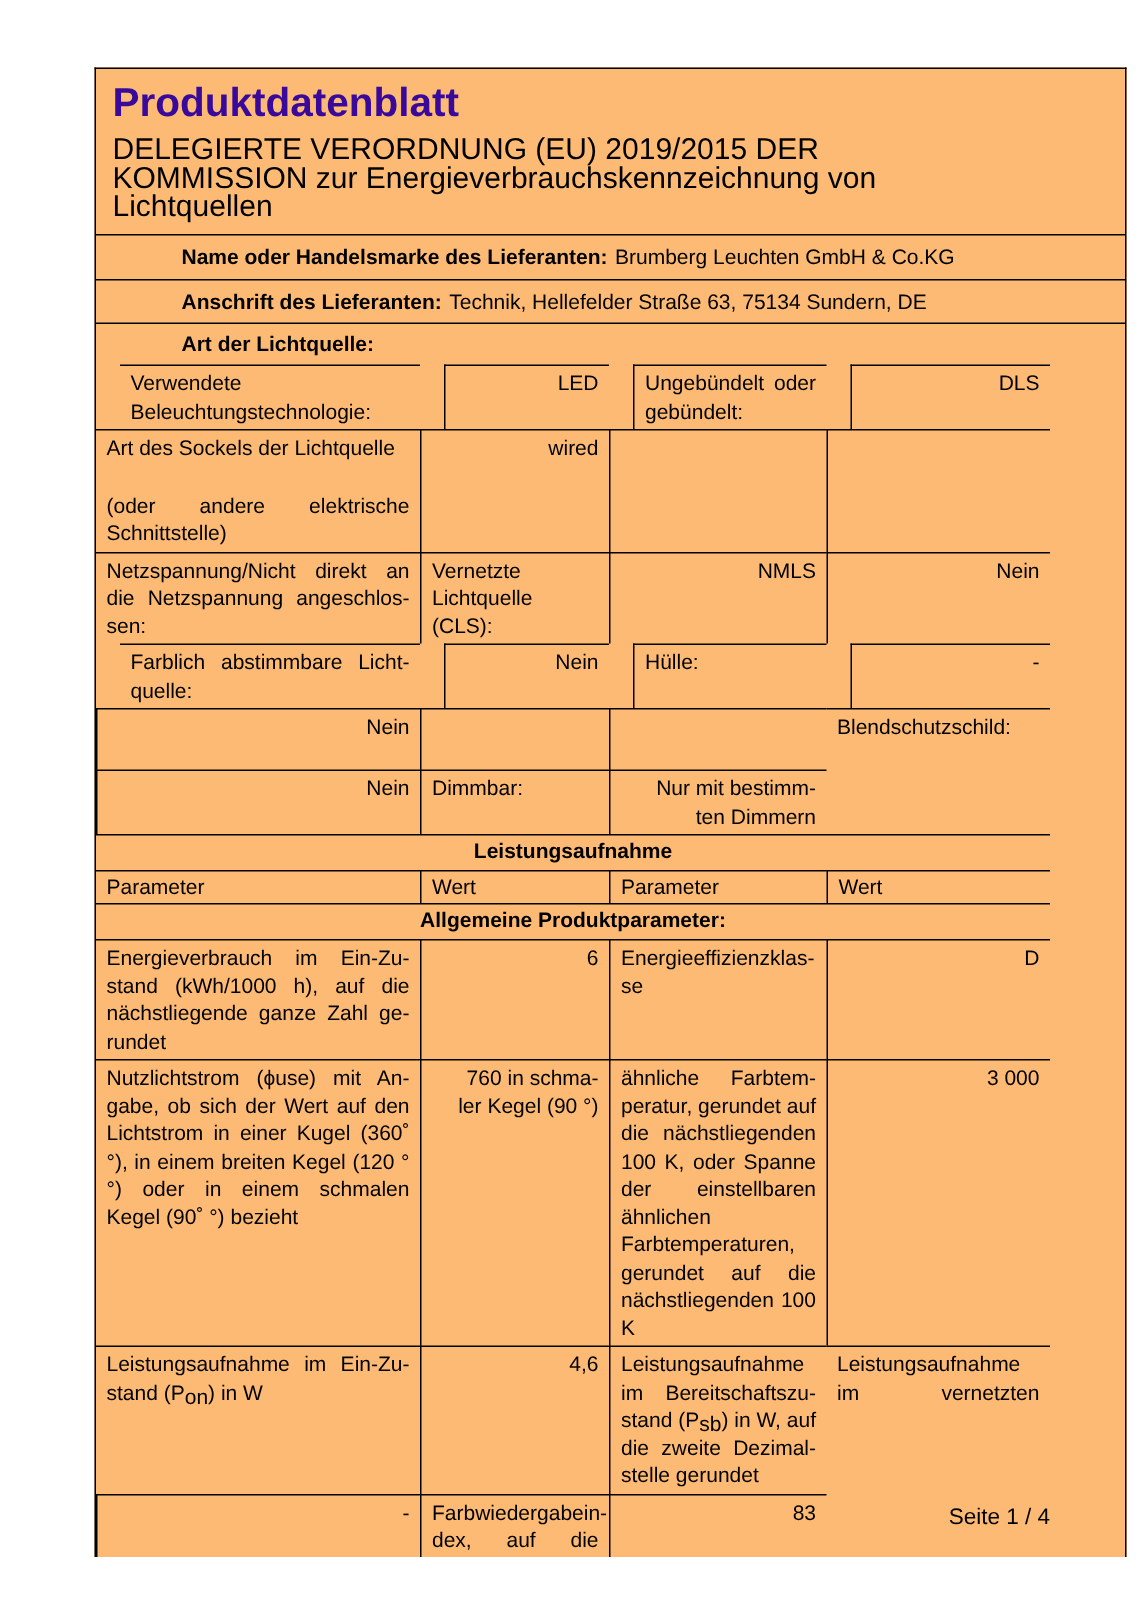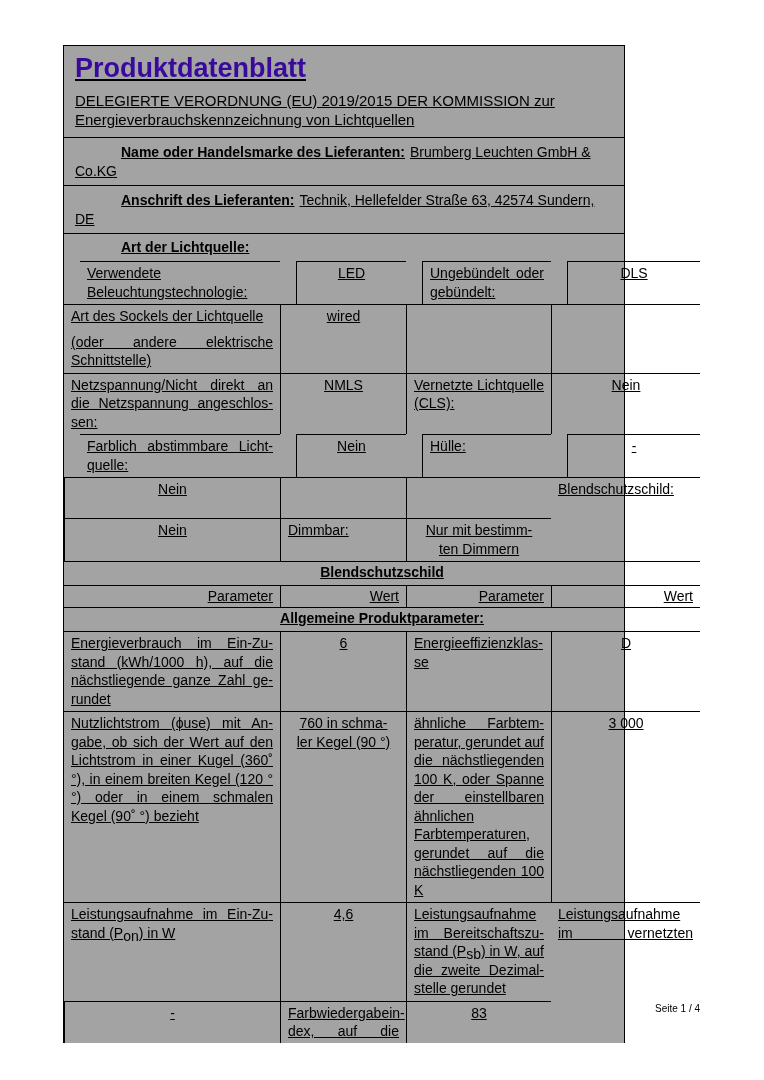--- a/index.html
+++ b/index.html
@@ -6,83 +6,82 @@
   html, body { margin: 0; padding: 0; }
   body {
     width: 764px; height: 1080px;
     background: #ffffff;
     font-family: "Liberation Sans", sans-serif;
     font-size: 14px; color: #000;
     position: relative;
     -webkit-hyphens: manual; hyphens: manual;
   }
   .doc {
-    position: absolute; left: 63px; top: 45px; width: 562px;
+    position: absolute; left: 63px; top: 45px; width: 688px;
     border: 1px solid #000; border-bottom: 0;
-    background: #a3a3a3;
-    text-decoration: underline;
+    background: #fdba74;
   }
   
   .trow { border-top: 1px solid #000; }
   .title-block { padding: 7px 11px 8px; min-height: 88px; }
   .title-block h1 {
     margin: 0 0 7px 0;
     font-size: 27px; line-height: 31px;
     font-weight: bold; color: #38099B;
     letter-spacing: 0;
   }
-  .subtitle { font-size: 15px; line-height: 19px; color: #000; max-width: 600px; }
+  .subtitle { font-size: 20px; line-height: 19px; color: #000; max-width: 600px; }
   .irow { padding: 5px 11px 4px; line-height: 19px; }
   .mh30 { min-height: 30px; } .mh29 { min-height: 29px; }
   .mh26 { min-height: 26px; padding-top: 3px; } .mh27 { min-height: 27px; padding-top: 4px; }
   .b { font-weight: bold; padding-left: 46px; }
   .lblv span.v { margin-left: 5px; }
   
   .ptable { display: grid; grid-template-columns: 216px 126px 145px 149px; }
   .cell {
     border-top: 1px solid #000; border-left: 1px solid #000;
-    padding: 2px 7px 3px; line-height: 18.5px; text-align: right;
+    padding: 2px 7px 3px; line-height: 18.5px;
   }
   .cell.c1 { border-left: 0; }
   .jst { text-align: justify; }
-  .val { text-align: center; white-space: pre-line; }
+  .val { text-align: right; white-space: pre-line; }
   .sect {
     grid-column: 1 / -1; border-top: 1px solid #000;
     text-align: center; font-weight: bold;
     padding: 1px 7px 2px; min-height: 24px; line-height: 19px;
   }
   .phead { min-height: 22px; padding: 1px 7px; line-height: 19px; }
-  .para2 { margin-top: 7px; }
+  .para2 { margin-top: 20px; }
   .mh42 { min-height: 42px; margin-left: 16px; } .mh63 { min-height: 63px; } .mh58 { min-height: 58px; }
   .mh41 { min-height: 41px; } .mh77 { min-height: 77px; } .mh186 { min-height: 186px; }
   .mh96 { min-height: 96px; }
   .lastrow { height: 42px; overflow: hidden; }
   .stretch { text-align-last: justify; }
   sub { font-size: 14px; line-height: 0; vertical-align: -3px; }
   .footer {
     position: absolute; top: 1003px; right: 64px;
-    font-size: 10px; color: #000;
+    font-size: 15px; color: #000;
   }
 </style>
 </head>
 <body>
 
 <div class="doc">
 
   <div class="title-block">
     <h1>Produktdatenblatt</h1>
     <div class="subtitle">DELEGIERTE VERORDNUNG (EU) 2019/2015 DER KOMMISSION zur Energieverbrauchskennzeichnung von Lichtquellen</div>
   </div>
 
   <div class="trow irow mh30 lblv">
     <span class="b">Name oder Handelsmarke des Lieferanten:</span><span class="v">Brumberg Leuchten GmbH &amp; Co.KG</span>
   </div>
 
   <div class="trow irow mh29 lblv">
-    <span class="b">Anschrift des Lieferanten:</span><span class="v">Technik, Hellefelder Straße 63, 42574 Sundern, DE</span>
+    <span class="b">Anschrift des Lieferanten:</span><span class="v">Technik, Hellefelder Straße 63, 75134 Sundern, DE</span>
   </div>
 
 
   <div class="trow irow mh27">
     <span class="b">Art der Lichtquelle:</span>
   </div>
 
   <div class="ptable">
 
     <div class="cell c1 jst mh42">Verwendete Beleuchtungstech­nologie:</div>
@@ -92,40 +91,40 @@
 
     <div class="cell c1 jst mh63">
       <div>Art des Sockels der Lichtquelle</div>
       <div class="para2">(oder andere elektrische Schnittstelle)</div>
     </div>
     <div class="cell c2 val mh63">wired</div>
     <div class="cell c3 jst mh63"></div>
     <div class="cell c4 val mh63"></div>
 
     <div class="cell c1 jst mh58">Netzspannung/Nicht direkt an die Netzspannung angeschlos­sen:</div>
+    <div class="cell c3 jst mh58">Vernetzte Lichtquel­le (CLS):</div>
     <div class="cell c2 val mh58">NMLS</div>
-    <div class="cell c3 jst mh58">Vernetzte Lichtquel­le (CLS):</div>
     <div class="cell c4 val mh58">Nein</div>
 
     <div class="cell c1 jst mh42">Farblich abstimmbare Licht­quelle:</div>
     <div class="cell c2 val mh42">Nein</div>
     <div class="cell c3 jst mh42">Hülle:</div>
     <div class="cell c4 val mh42">-</div>
 
     <div class="cell c2 val mh41">Nein</div>
     <div class="cell c3 jst mh41"></div>
     <div class="cell c4 val mh41"></div>
 
     <div class="cell c1 jst mh41">Blendschutzschild:</div>
     <div class="cell c2 val mh41">Nein</div>
     <div class="cell c3 jst mh41">Dimmbar:</div>
     <div class="cell c4 val mh41">Nur mit bestimm-
 ten Dimmern</div>
 
-    <div class="sect">Blendschutzschild</div>
+    <div class="sect">Leistungsaufnahme</div>
 
     <div class="cell c1 phead">Parameter</div>
     <div class="cell c2 phead">Wert</div>
     <div class="cell c3 phead">Parameter</div>
     <div class="cell c4 phead">Wert</div>
 
     <div class="sect">Allgemeine Produktparameter:</div>
 
     <div class="cell c1 jst mh77">Energieverbrauch im Ein-Zu­stand (kWh/1000 h), auf die nächstliegende ganze Zahl ge­rundet</div>
     <div class="cell c2 val mh77">6</div>

